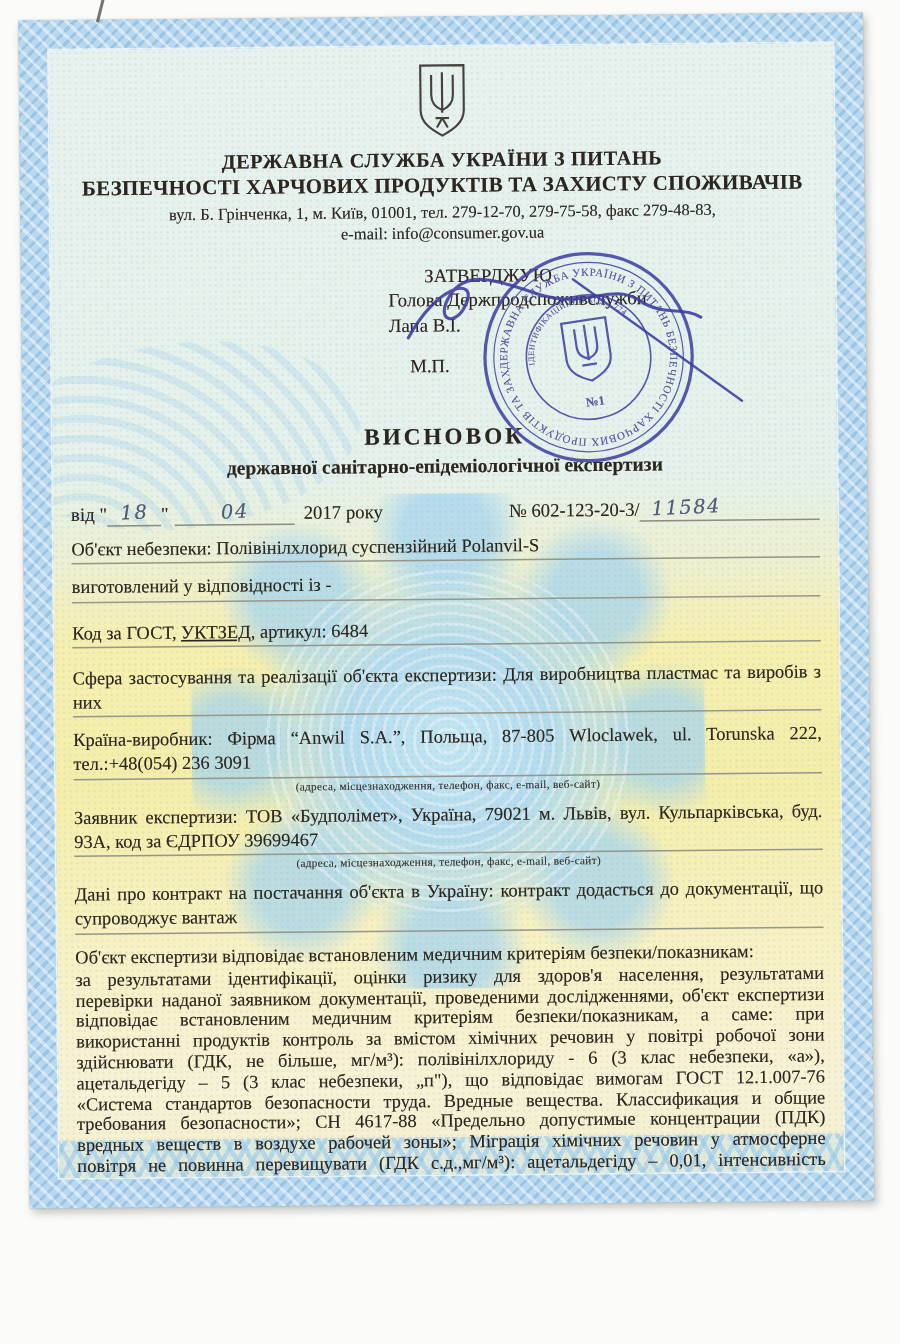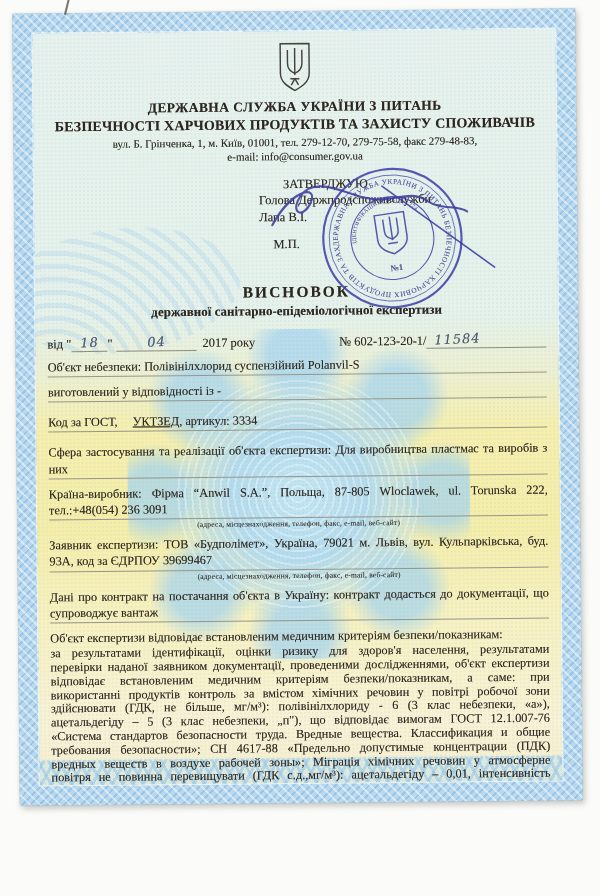--- a/index.html
+++ b/index.html
@@ -92,21 +92,21 @@
     display:inline-block;transform:rotate(-2deg);letter-spacing:1px;}
   .hw-slot{display:inline-block;border-bottom:1px solid #8c8c82;text-align:center;line-height:1.1;}
   .slot-day{width:36px;}
   .slot-month{width:80px;margin:0 6px 0 4px;}
   .slot-number{flex:1;text-align:left;padding-left:8px;}
   .year-label{white-space:nowrap;}
   
   .field{margin-top:7px;border-bottom:1px solid #96968b;padding-bottom:1px;
     font-size:12.3px;line-height:1.32;text-align:justify;}
   .gap-lg{margin-top:12px;}
-  .u{text-decoration:underline;margin-left:12px;}
+  .u{text-decoration:underline;}
   .addr-note{text-align:center;font-size:7.5px;letter-spacing:.2px;margin-top:1px;color:#33322e;}
   .conclusion-heading{margin-top:8px;font-size:12.3px;line-height:1.25;}
   .conclusion-body{font-size:12.3px;line-height:1.12;text-align:justify;margin-top:1px;word-spacing:1.5px;}
 </style>
 </head>
 <body>
 
 <div class="scan">
   <div class="pen-mark"></div>
   <div class="page">
@@ -175,34 +175,34 @@
 
         <div class="date-row">
           <div class="date-left">
             <span>від "</span>
             <span class="hw-slot slot-day"><span class="hw">18</span></span>
             <span>"</span>
             <span class="hw-slot slot-month"><span class="hw">04</span></span>
             <span class="year-label">2017 року</span>
           </div>
           <div class="date-right">
-            <span>№ 602-123-20-1/</span>
+            <span>№ 602-123-20-3/</span>
             <span class="hw-slot slot-number"><span class="hw">11584</span></span>
           </div>
         </div>
 
         <div class="field">
           <span>Об'єкт небезпеки:</span>
           <span>Полівінілхлорид суспензійний Polanvil-S</span>
         </div>
 
         <div class="field">виготовлений у відповідності із -</div>
 
         <div class="field gap-lg">
-          <span>Код за ГОСТ, </span><span class="u">УКТЗЕД</span><span>, артикул: 3334</span>
+          <span>Код за ГОСТ, </span><span class="u">УКТЗЕД</span><span>, артикул: 6484</span>
         </div>
 
         <div class="field gap-lg">Сфера застосування та реалізації об'єкта експертизи: Для виробництва пластмас та виробів з них</div>
 
         <div class="field">Країна-виробник: Фірма “Anwil S.A.”, Польща, 87-805 Wloclawek, ul. Torunska 222, тел.:+48(054) 236 3091</div>
         <div class="addr-note">(адреса, місцезнаходження, телефон, факс, e-mail, веб-сайт)</div>
 
         <div class="field">Заявник експертизи: ТОВ «Будполімет», Україна, 79021 м. Львів, вул. Кульпарківська, буд. 93А, код за ЄДРПОУ 39699467</div>
         <div class="addr-note">(адреса, місцезнаходження, телефон, факс, e-mail, веб-сайт)</div>
 

